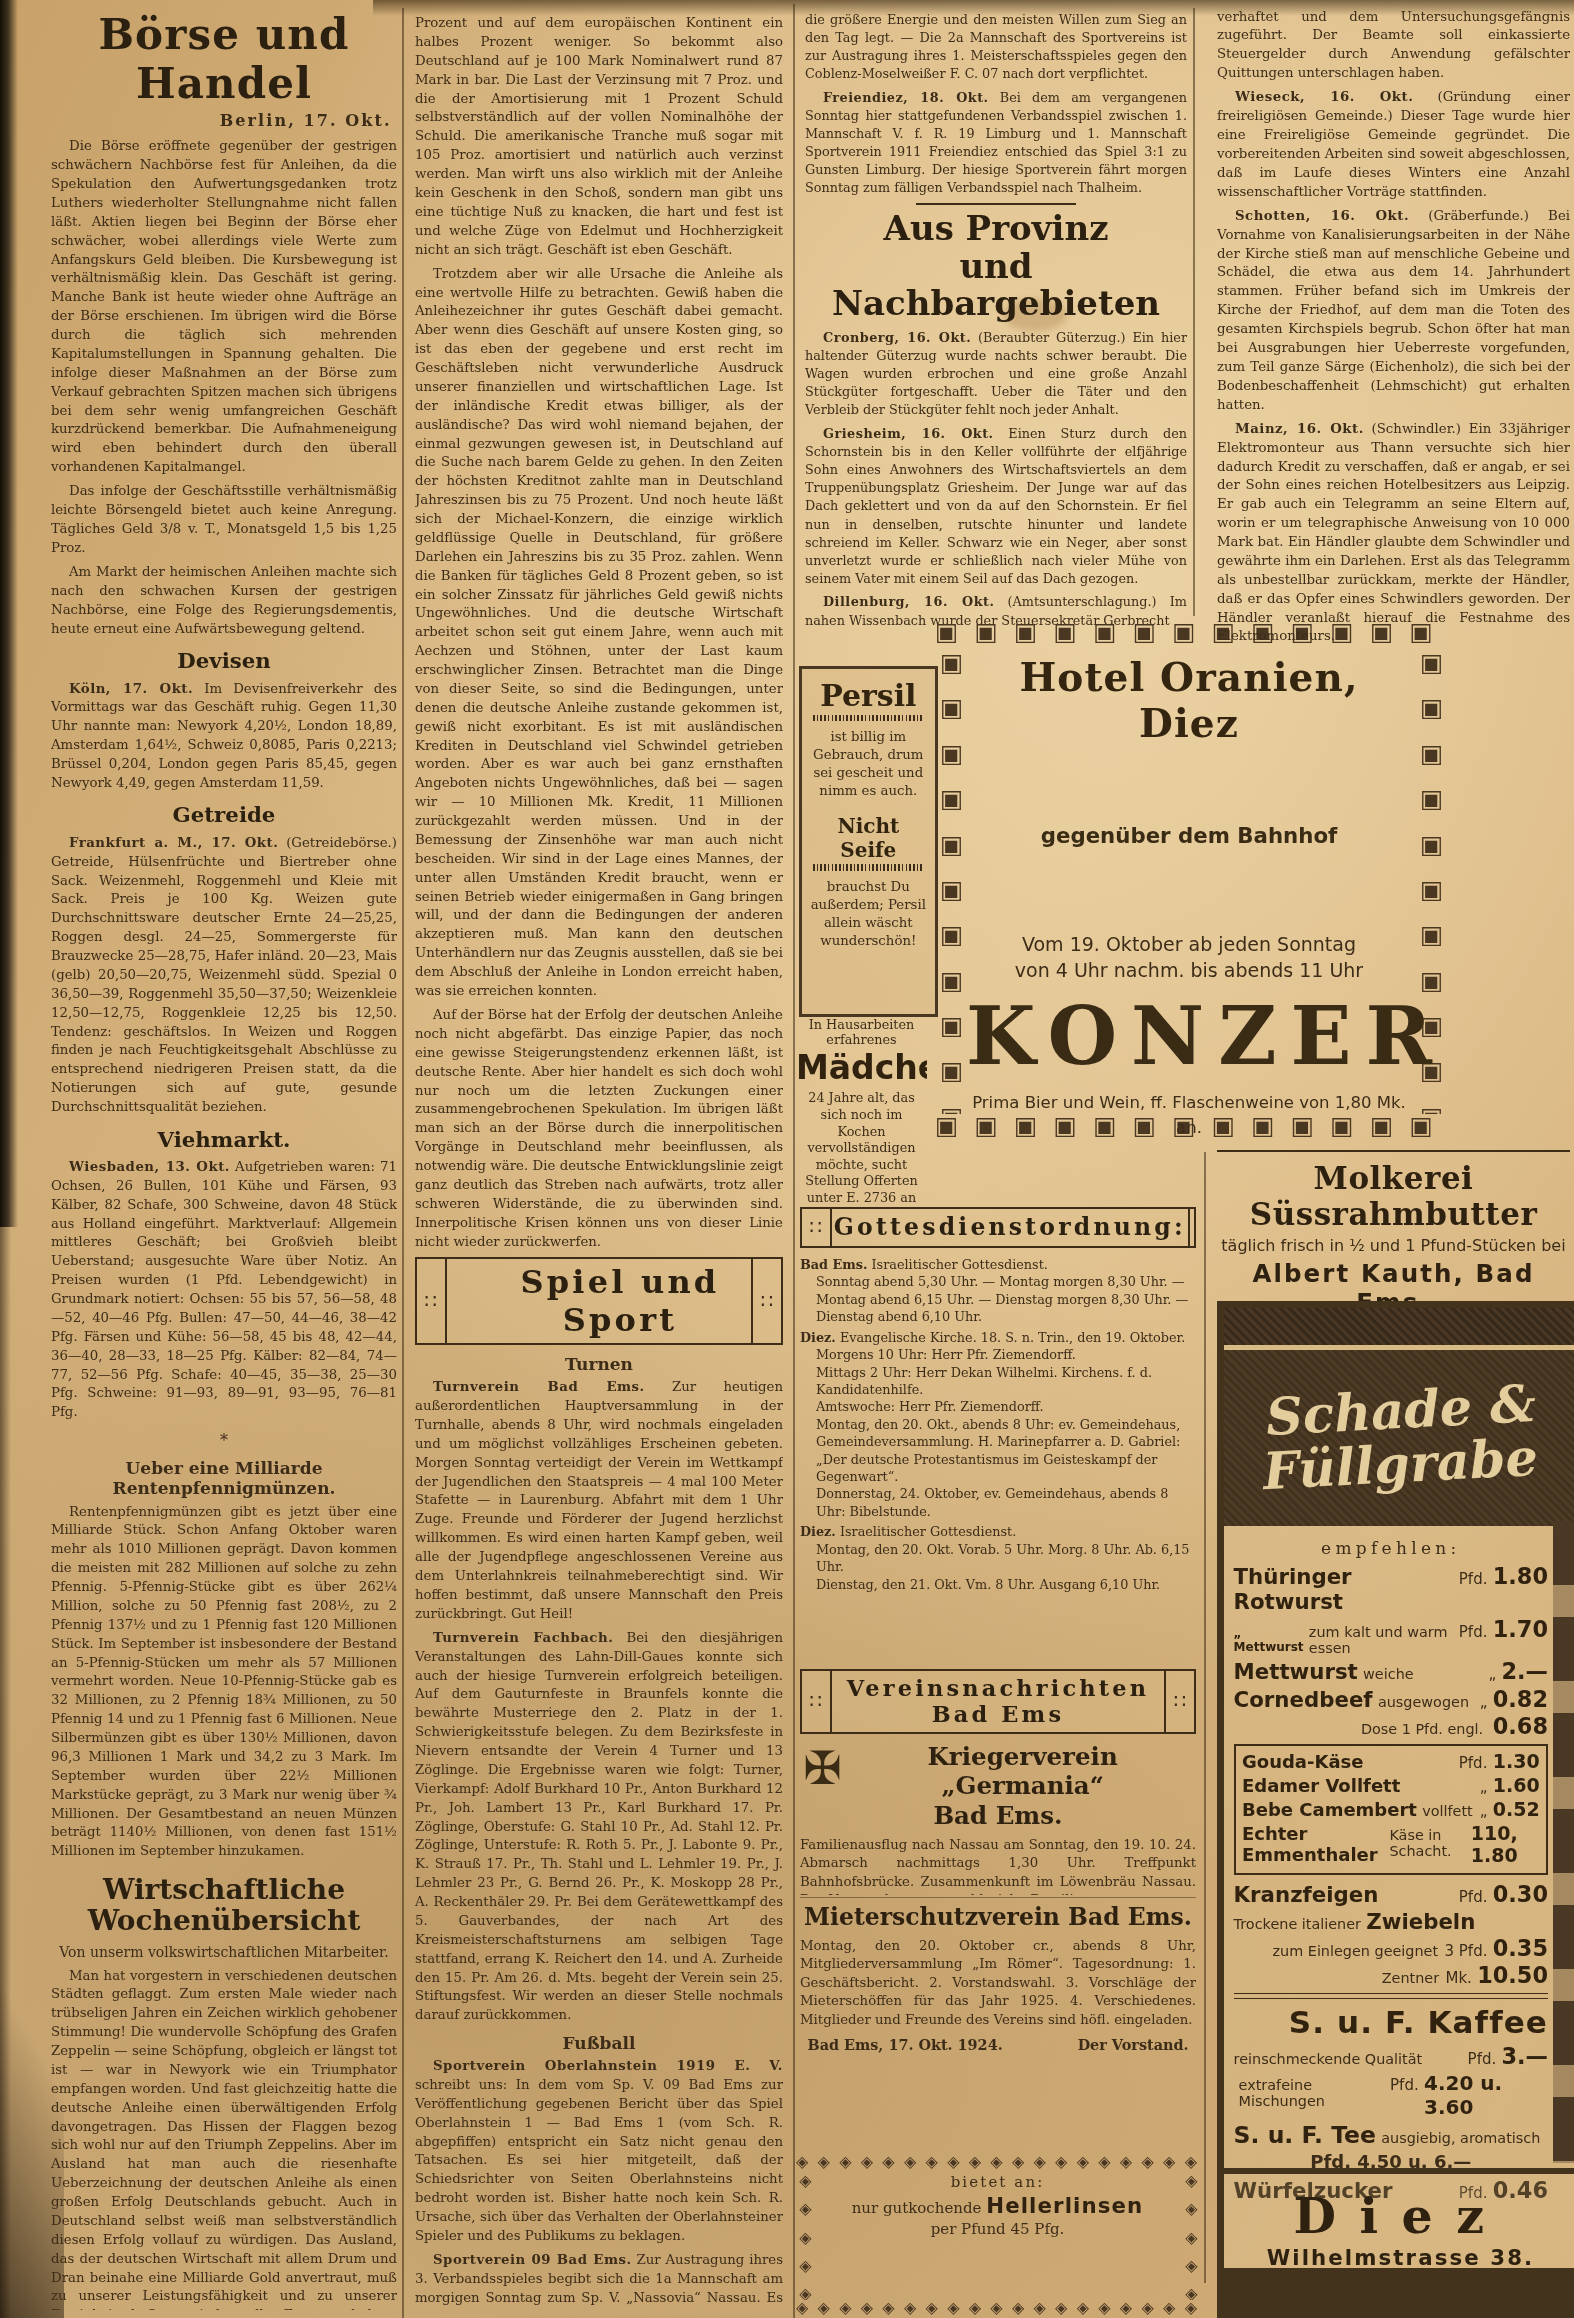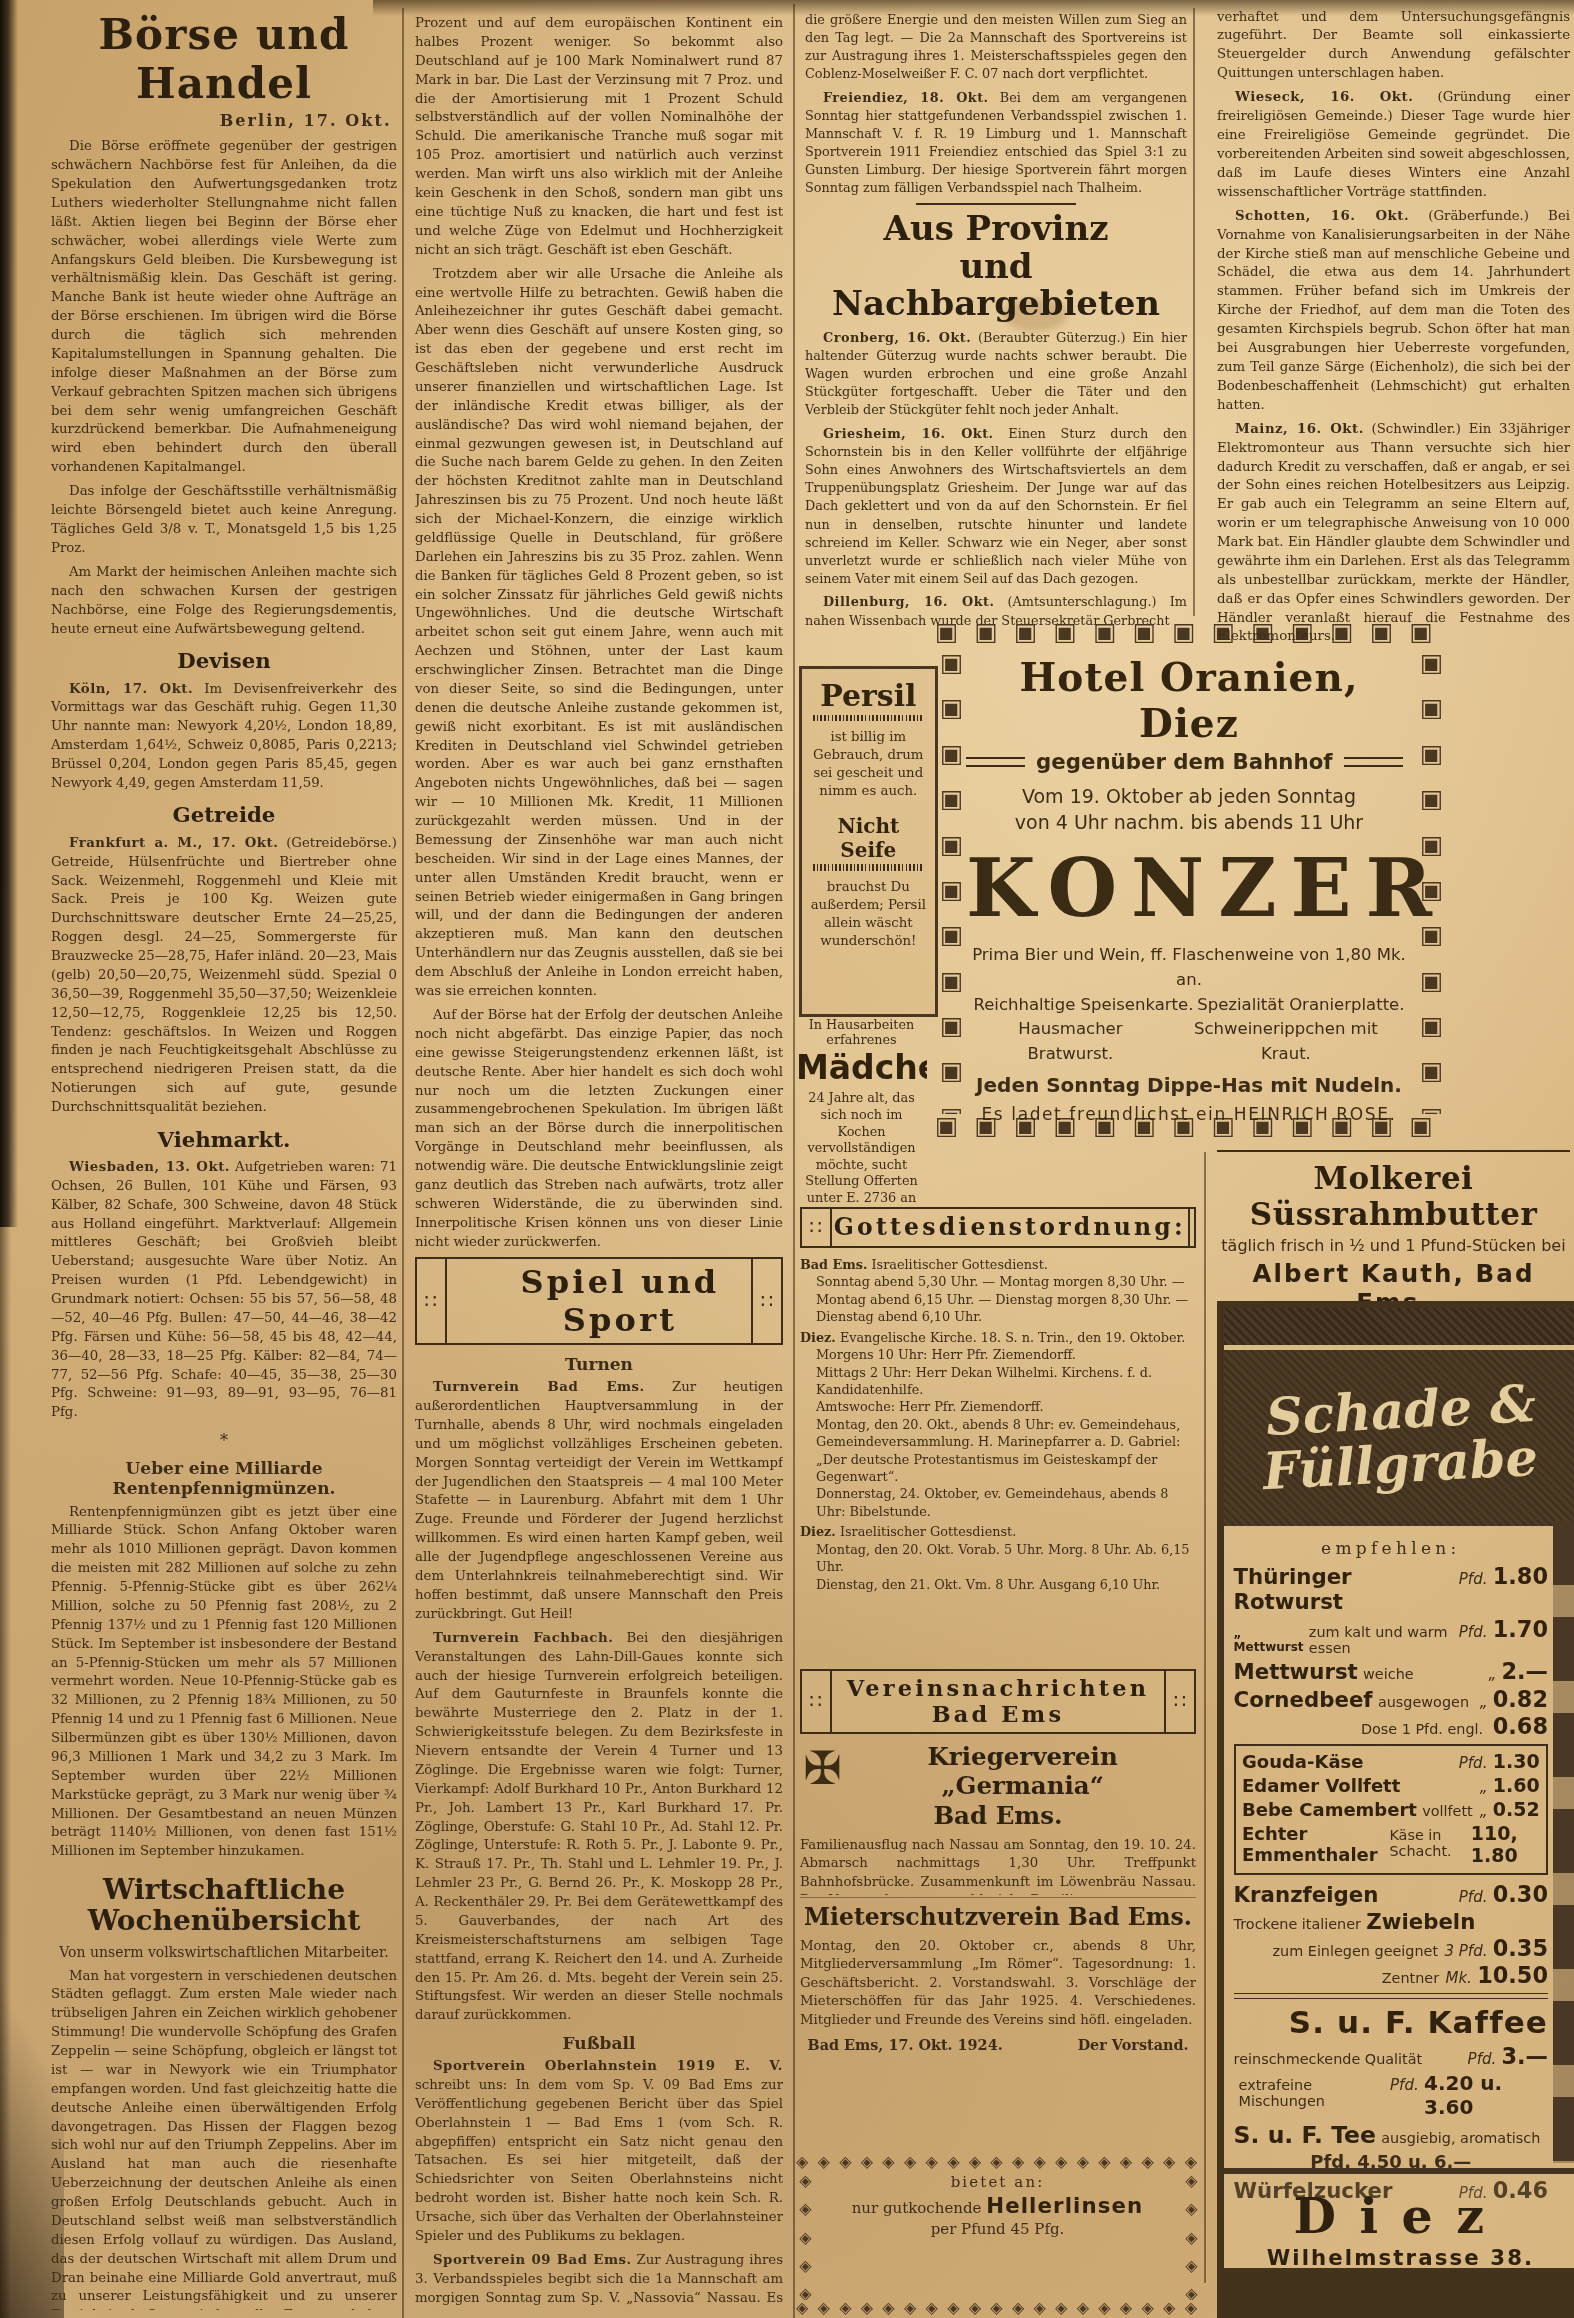--- a/index.html
+++ b/index.html
@@ -59,21 +59,21 @@
 
   
   #hotel{position:absolute;left:935px;top:620px;width:508px;height:522px;overflow:hidden;}
   .gk{position:absolute;overflow:hidden;color:#4a3722;font-family:"DejaVu Sans",sans-serif;font-size:24.5px;letter-spacing:4.3px;line-height:1;white-space:nowrap;}
   #gk-t{left:0;right:0;top:0;height:28px;}
   #gk-b{left:0;right:0;bottom:0;height:28px;}
   #gk-l{left:0;top:28px;bottom:28px;width:28px;writing-mode:vertical-rl;}
   #gk-r{right:0;top:28px;bottom:28px;width:28px;writing-mode:vertical-rl;}
   #hotel-inner{position:absolute;left:31px;top:30px;right:31px;bottom:30px;text-align:center;}
   #hotel-inner .htitle{font-weight:bold;font-size:39px;letter-spacing:1.1px;color:#33250f;margin-top:4.3px;}
-  .sub-row{display:flex;align-items:center;justify-content:flex-start;gap:11px;margin:3.2px 0 9.6px 0;}
+  .sub-row{display:flex;align-items:center;justify-content:center;gap:11px;margin:3.2px 0 9.6px 0;flex-direction:column;}
   .dbl{flex:0 0 59px;height:6.4px;border-top:2.1px solid #3c2c18;border-bottom:2.1px solid #3c2c18;}
   #hotel-inner .hsub{font-weight:bold;font-size:21.3px;font-family:"DejaVu Sans",sans-serif;color:#3a2b14;}
   #hotel-inner .hline{font-size:19px;font-family:"DejaVu Sans",sans-serif;line-height:1.35;}
   #hotel-inner .konzert{font-weight:bold;font-size:80px;letter-spacing:14px;margin:5.3px 0 8.5px 0;color:#3a2b14;}
   #hotel-inner .detail{font-size:16.5px;font-family:"DejaVu Sans",sans-serif;line-height:1.5;}
   .two-col{display:flex;justify-content:space-between;padding:0 7.5px;font-size:16.5px;font-family:"DejaVu Sans",sans-serif;line-height:1.5;}
   #hotel-inner .boldline{font-weight:bold;font-size:20px;font-family:"DejaVu Sans",sans-serif;margin:6.4px 0;}
   #hotel-inner .closing{font-size:17px;font-family:"DejaVu Sans",sans-serif;letter-spacing:1.6px;margin-top:5.3px;}
 
   
@@ -119,21 +119,21 @@
      color:#e4cd9c;font-style:italic;transform:none;}
   #schade .logo .l1,#schade .logo .l2{font-size:51px;line-height:1.05;transform:rotate(-3deg);font-weight:bold;font-family:"DejaVu Serif",serif;}
   #schade .content{padding:8.5px 29px 0 9.6px;position:relative;}
   #schade .rightbar{position:absolute;right:0;top:213px;bottom:155px;width:24.5px;
      background:repeating-linear-gradient(180deg,#4a3824 0 64px,rgba(74,56,36,.35) 64px 96px);}
   .empf{text-align:center;letter-spacing:4.3px;font-size:17px;margin:3.2px 0 5.3px 0;}
   .prow{display:flex;align-items:baseline;font-family:"DejaVu Sans",sans-serif;margin-bottom:2.1px;}
   .pname{font-weight:bold;font-size:21.3px;color:#30220e;}
   .pnote{font-size:14.4px;margin-left:5.3px;}
   .pfill{flex:1;}
-  .punit{font-size:15px;margin-right:5.3px;font-style:italic;}
+  .punit{font-size:15px;margin-right:5.3px;}
   .pprice{font-weight:bold;font-size:22.4px;color:#30220e;}
   .subrow{display:flex;align-items:baseline;justify-content:flex-end;font-family:"DejaVu Sans",sans-serif;margin:-1.1px 0 2.1px 0;}
   .cheese-box{border:2.1px solid #3c2c18;padding:4.3px 6.4px;margin:4.3px 0 6.4px 0;}
   .dbl-rule{border-top:1.6px solid #3c2c18;border-bottom:1.6px solid #3c2c18;height:3.2px;margin:5.3px 0;}
   .kaffee-h{text-align:right;font-weight:bold;font-size:31px;font-family:"DejaVu Sans",sans-serif;letter-spacing:1.1px;margin:3.2px 0;color:#30220e;}
   .tee-h{font-weight:bold;font-size:23.5px;font-family:"DejaVu Sans",sans-serif;color:#30220e;}
   .center-price{text-align:center;font-family:"DejaVu Sans",sans-serif;font-size:18px;font-weight:bold;margin:1.1px 0 4.3px 0;}
   #schade .footer{position:absolute;left:0;right:0;bottom:0;height:144px;border-top:6.4px solid #43321c;text-align:center;
      background:linear-gradient(180deg,rgba(222,192,142,.2),rgba(222,192,142,.2) 65%,#43321c 65.5%);}
   #schade .fcity{font-weight:bold;font-size:49px;letter-spacing:23.5px;margin-top:12.8px;color:#2e2110;font-family:"DejaVu Serif",serif;}

